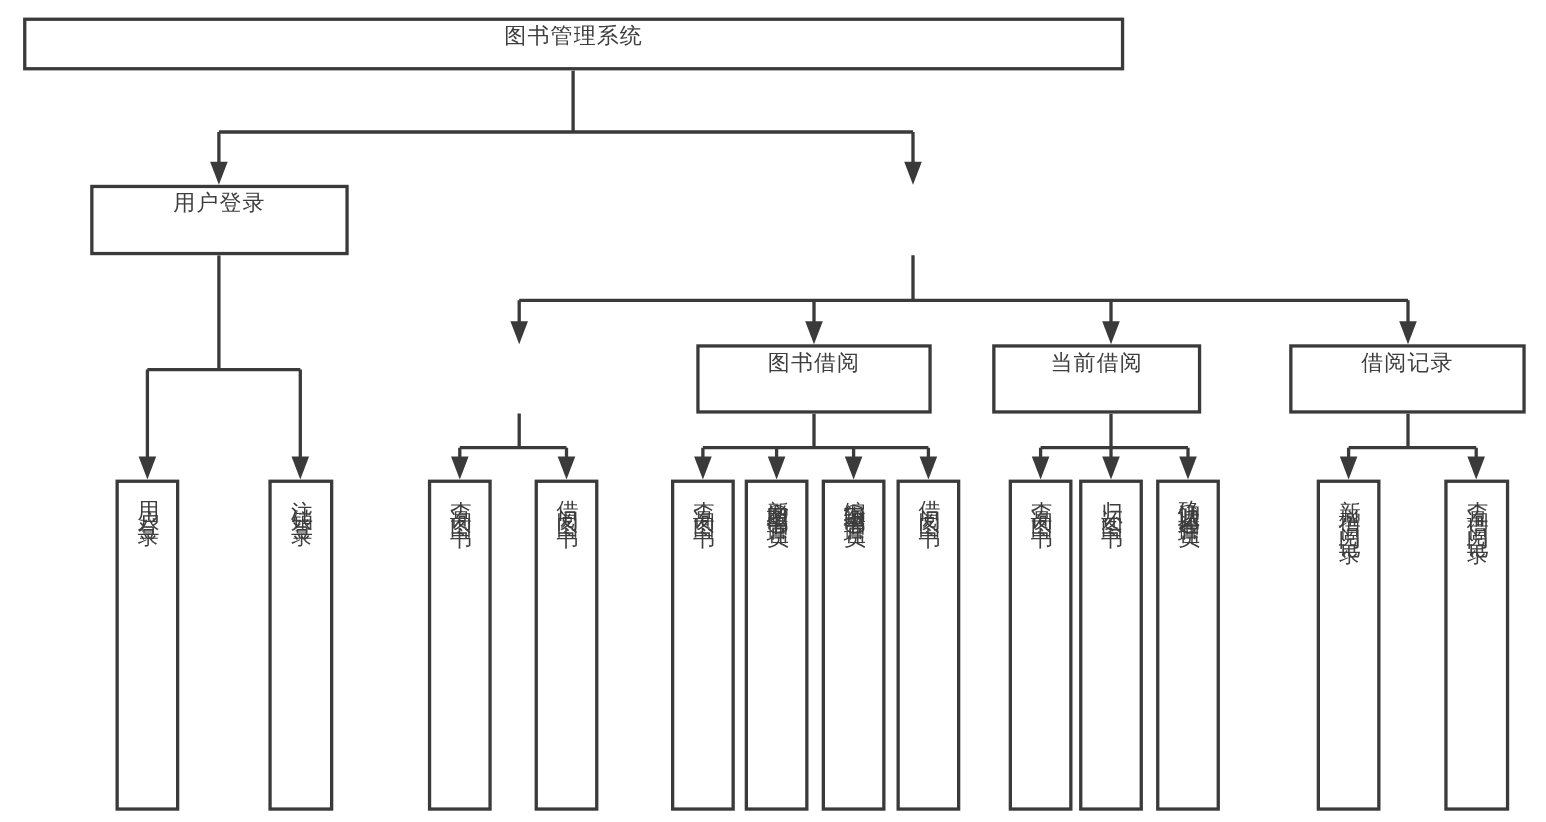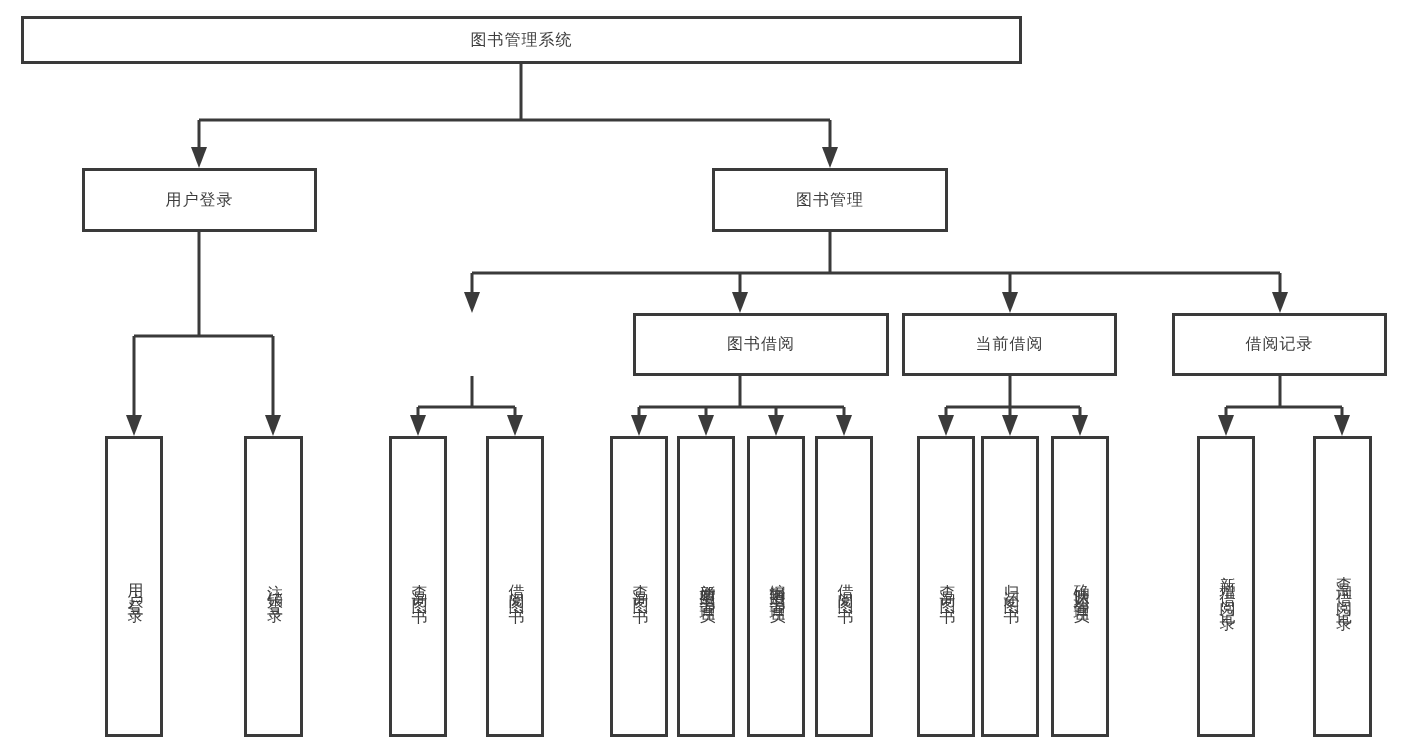--- a/index.html
+++ b/index.html
@@ -9,22 +9,22 @@
     --wm:#9b9b9b;
   }
   html,body{margin:0;padding:0;background:var(--bg);}
   body{font-family:"Liberation Sans","DejaVu Sans",sans-serif;}
   .stage{position:relative;width:1405px;height:747px;background:var(--bg);overflow:hidden;}
   .connectors{position:absolute;left:0;top:0;width:1405px;height:747px;}
   .connectors path{stroke:var(--line);stroke-width:3;fill:none;}
   .connectors polygon{fill:var(--line);stroke:none;}
   .box{
     position:absolute;box-sizing:border-box;border:3px solid var(--line);
-    background:var(--bg);display:flex;align-items:center;justify-content:center;
-    color:var(--text);font-size:16px;letter-spacing:1px;font-family:Liberation Mono, monospace;
+    background:var(--bg);display:flex;justify-content:center;
+    color:var(--text);font-size:20px;letter-spacing:1px;
   }
   .leaf .vtext{
     writing-mode:vertical-rl;text-orientation:mixed;
     line-height:1.05;letter-spacing:8px;white-space:nowrap;
   }
   .leaf.long .vtext{letter-spacing:3.5px;}
   .watermark{
     position:absolute;left:1184px;top:717px;z-index:5;
     font-size:19px;color:var(--wm);letter-spacing:0.5px;white-space:nowrap;
     text-shadow:0 0 2px #ffffff;
@@ -74,28 +74,25 @@
     </g>
   </svg>
 
   <div class="box" style="left:21px;top:16px;width:1001px;height:48px">
     <span>图书管理系统</span>
   </div>
 
   <div class="box" style="left:82px;top:168px;width:235px;height:64px">
     <span>用户登录</span>
   </div>
-  <div class="box" style="left:712px;top:168px;width:236px;height:64px">
-    <span>图书管理</span>
-  </div>
 
-  <div class="box" style="left:633px;top:313px;width:256px;height:63px">
+  <div class="box" style="left:633px;top:313px;width:214px;height:63px">
     <span>图书借阅</span>
   </div>
-  <div class="box" style="left:902px;top:313px;width:215px;height:63px">
+  <div class="box" style="left:902px;top:313px;width:190px;height:63px">
     <span>当前借阅</span>
   </div>
   <div class="box" style="left:1172px;top:313px;width:215px;height:63px">
     <span>借阅记录</span>
   </div>
 
   <div class="box leaf" style="left:105px;top:436px;width:58px;height:301px">
     <span class="vtext">用户登录</span>
   </div>
   <div class="box leaf" style="left:244px;top:436px;width:59px;height:301px">

